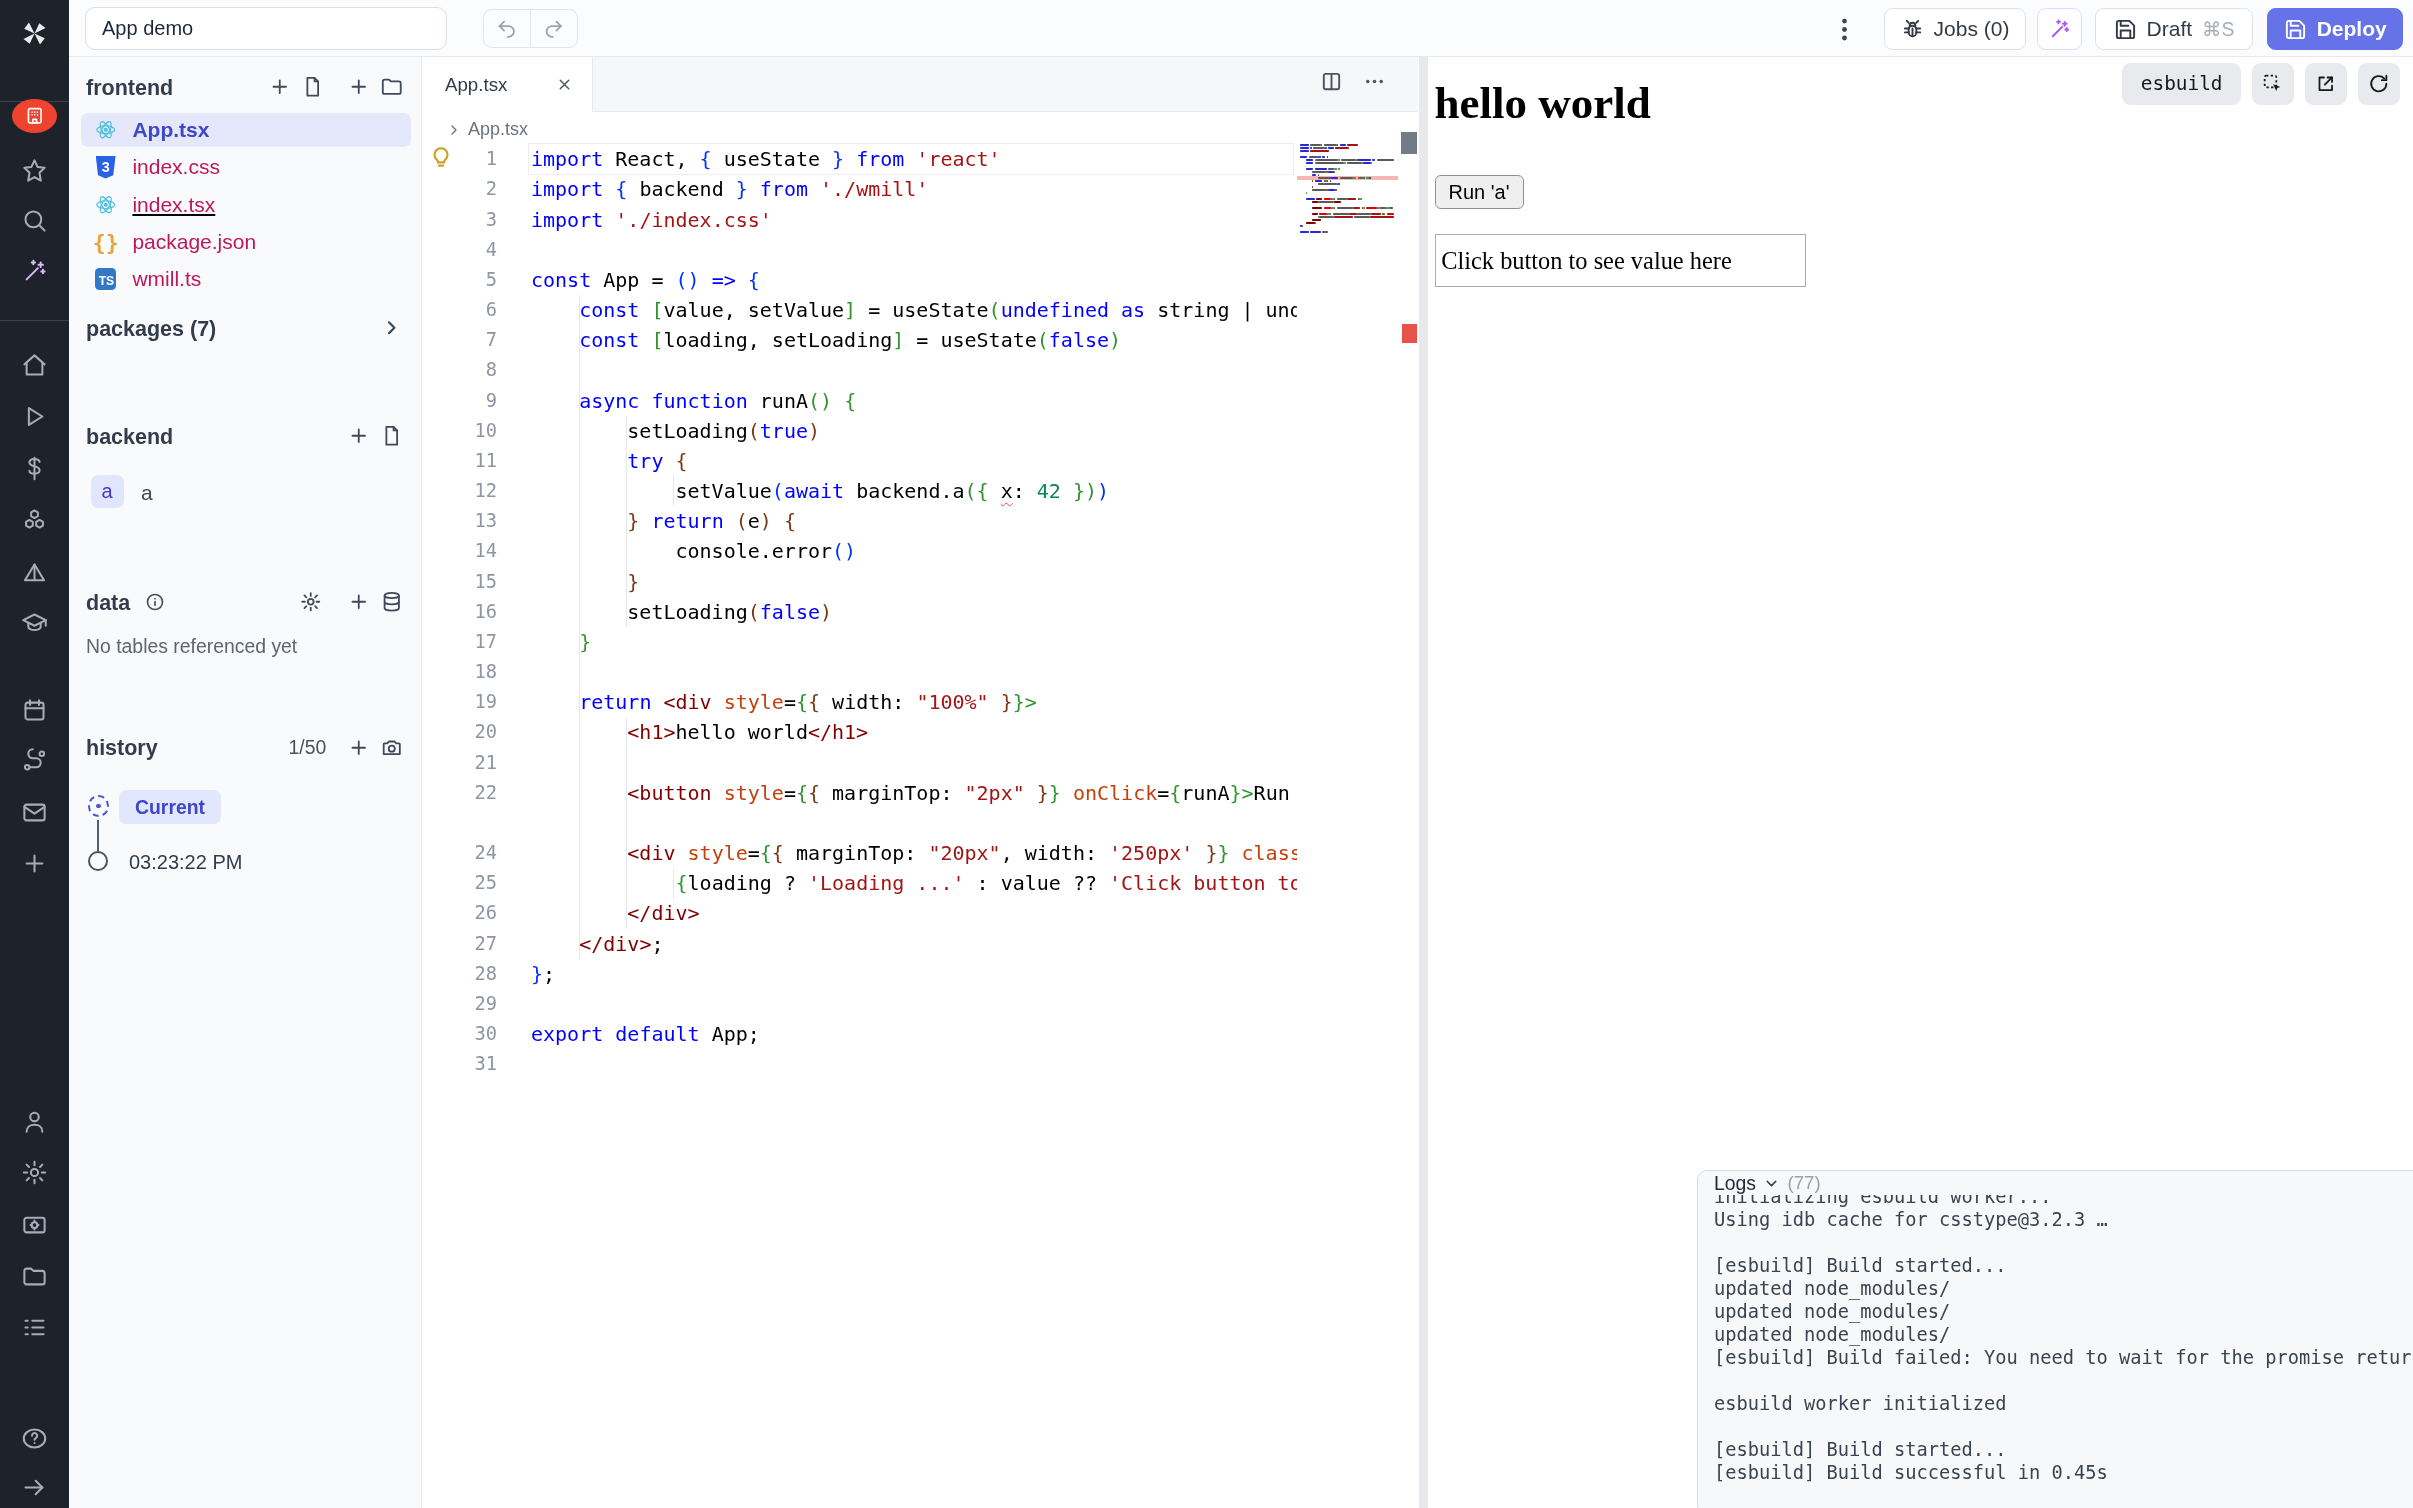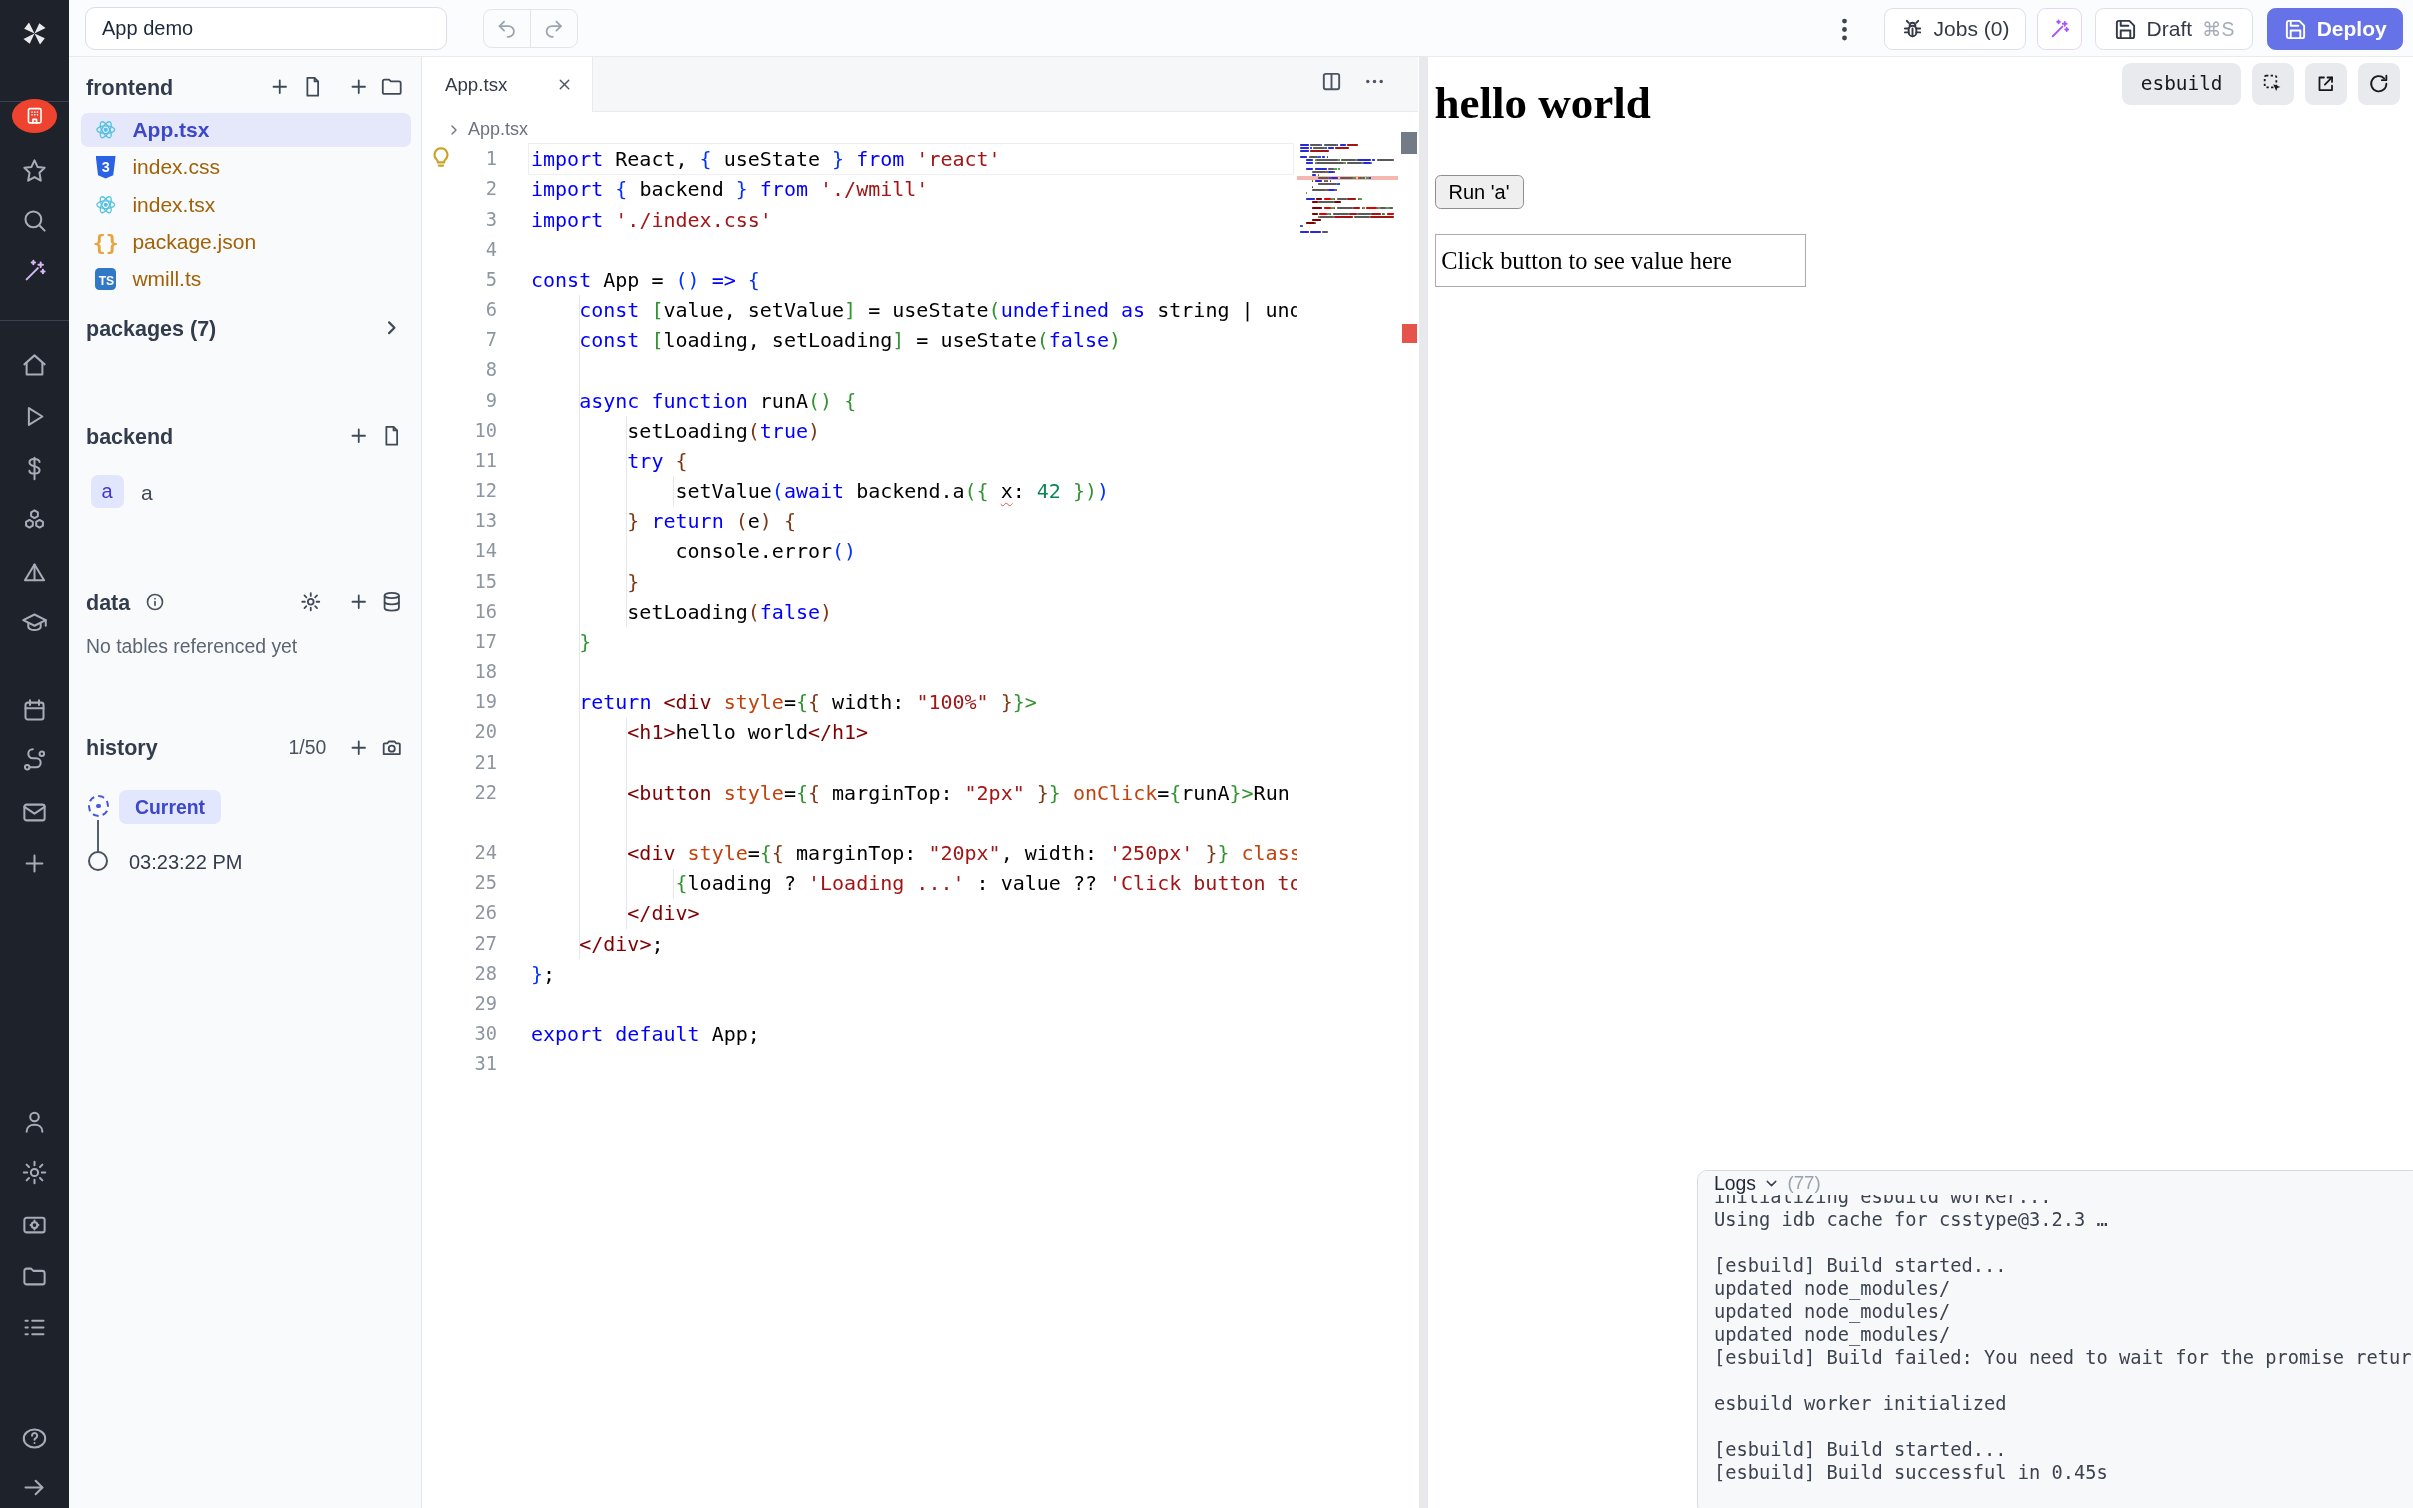--- a/index.html
+++ b/index.html
@@ -49,21 +49,21 @@
   #sidebar { left:69px; top:57px; width:353px; height:1451px; background:#f9fafb;
     border-right:1.4px solid #e5e7eb; }
   .sec-title { position:absolute; left:17px; font-size:21.5px; font-weight:bold; color:#323c4d; }
   .sec-icons { position:absolute; right:18.7px; display:flex; gap:11.5px; align-items:center;
     color:#3f4957; }
   .sec-icons svg { width:21.5px; height:21.5px; cursor:pointer; }
   .file-row { position:absolute; left:11.5px; width:330px; height:34px; border-radius:7.2px;
     display:flex; align-items:center; cursor:pointer; }
   .file-row .ficon { width:21.5px; height:21.5px; margin-left:14.4px; display:flex;
     align-items:center; justify-content:center; }
-  .file-row .flabel { margin-left:16px; font-size:21px; color:#a16207; }
+  .file-row .flabel { margin-left:16px; font-size:21px; color:#be185d; }
   .file-row.selected { background:#e4e8fa; }
   .file-row.selected .flabel { color:#3d47c8; font-weight:bold; }
   .css-badge { width:20px; height:23px; background:#2962e5; color:#fff; font-size:14.4px;
     font-weight:bold; display:flex; align-items:center; justify-content:center;
     clip-path:polygon(0 0,100% 0,88% 86%,50% 100%,12% 86%); }
   .json-badge { color:#e8a33d; font-weight:bold; font-size:21.5px; font-family:"DejaVu Sans Mono",monospace;}
   .ts-badge { width:21.5px; height:21.5px; background:#3178c6; color:#fff; border-radius:4.3px;
     font-size:12.2px; font-weight:bold; display:flex; align-items:flex-end; justify-content:flex-end;
     padding:2.2px; }
   .a-badge { position:absolute; left:21.5px; width:33px; height:33px; background:#e2e6fc;
@@ -380,21 +380,21 @@
             </svg>
           </span>
     <span class="flabel">App.tsx</span>
         </div>
         <div class="file-row" style="top: 93px;">
           <span class="ficon">
             <span class="css-badge">3</span>
           </span>
     <span class="flabel">index.css</span>
         </div>
-        <div class="file-row" style="top: 131px;">
+        <div class="file-row" style="top: 131px; text-decoration: underline;">
           <span class="ficon">
             <svg viewBox="0 0 24 24" fill="none" stroke="#53c1de" stroke-width="1.4">
               <ellipse cx="12" cy="12" rx="10" ry="4.2"></ellipse>
               <ellipse cx="12" cy="12" rx="10" ry="4.2" transform="rotate(60 12 12)"></ellipse>
               <ellipse cx="12" cy="12" rx="10" ry="4.2" transform="rotate(120 12 12)"></ellipse>
               <circle cx="12" cy="12" r="1.6" fill="#53c1de"></circle>
             </svg>
           </span>
     <span class="flabel">index.tsx</span>
         </div>

